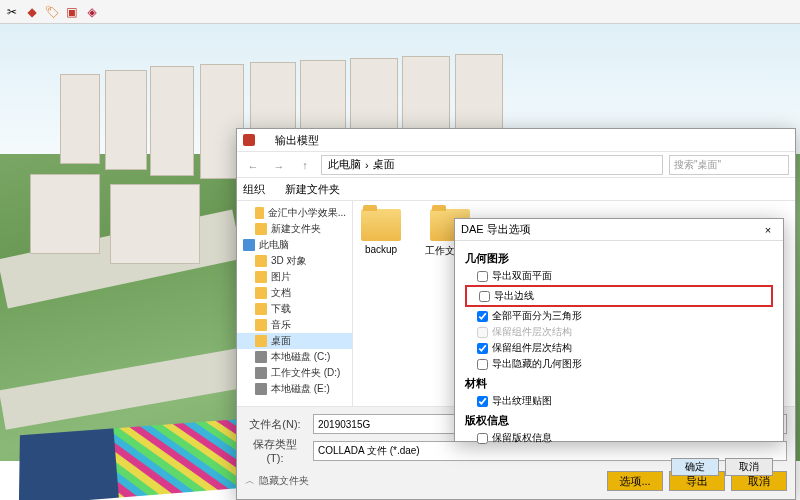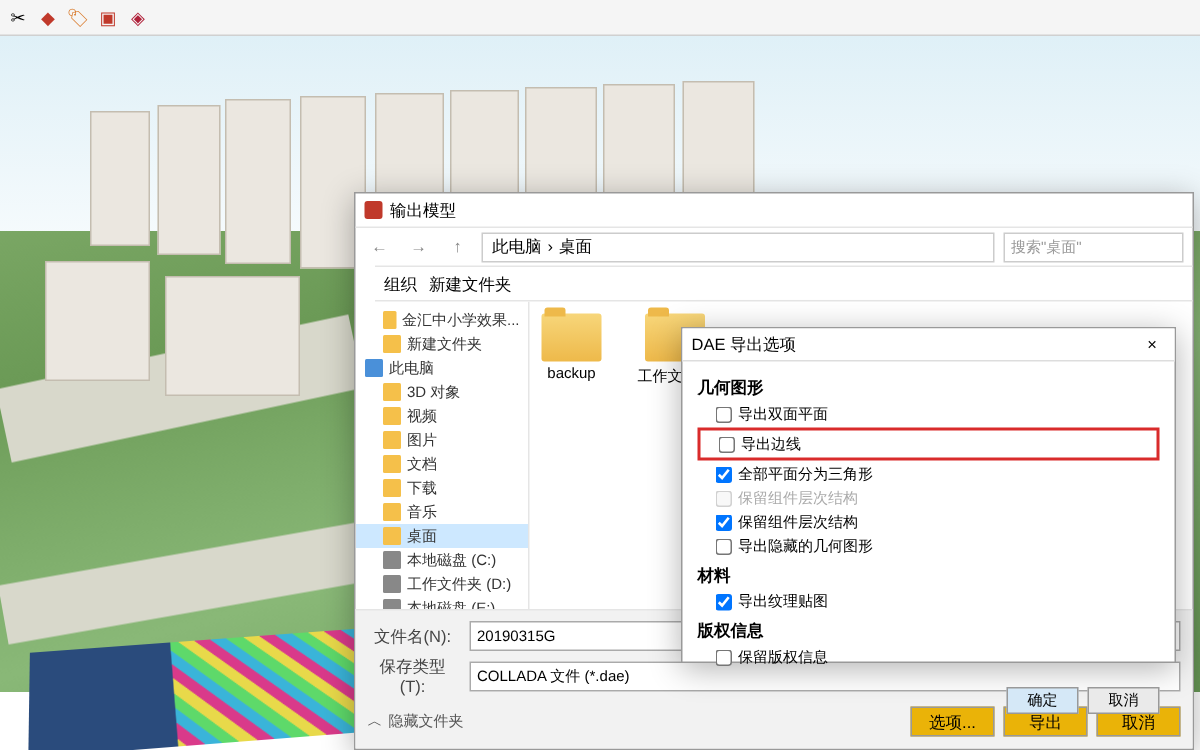--- a/index.html
+++ b/index.html
@@ -9,27 +9,27 @@
 .toolbar .icon { width: 16px; height: 16px; display: inline-flex; align-items: center; justify-content: center; font-size: 12px; cursor: pointer; }
 
 .viewport { position: absolute; top: 24px; left: 0; right: 0; bottom: 0; background: linear-gradient(#dff0f7, #fff 40%); overflow: hidden; }
 .ground { position: absolute; bottom: 0; left: -100px; right: -100px; top: 130px; background: linear-gradient(160deg, #7da967 0%, #6b9a56 30%, #89b877 60%, #5a8c48 100%); transform: perspective(800px) rotateX(55deg); transform-origin: top; }
 .road { position: absolute; background: #d8d8cb; }
 .building { position: absolute; background: #ebe7e0; border: 1px solid #c4bdb0; }
 .colorful { position: absolute; left: 20px; bottom: 0; width: 240px; height: 80px; background: linear-gradient(90deg, #2a4b7c 0%, #2a4b7c 40%, transparent 40%), repeating-linear-gradient(45deg, #e8d94a 0 8px, #d93a8a 8px 16px, #3ab4d9 16px 24px, #5ed96a 24px 32px); transform: perspective(600px) rotateX(30deg) rotateZ(-5deg); }
 
 .dialog { position: absolute; background: #fff; border: 1px solid #999; box-shadow: 0 4px 20px rgba(0,0,0,.3); }
 .save-dialog { left: 236px; top: 128px; width: 560px; height: 372px; display: flex; flex-direction: column; }
-.titlebar { height: 22px; display: flex; align-items: center; padding: 0 6px; gap: 5px; font-size: 11px; }
+.titlebar { height: 22px; display: flex; align-items: center; padding: 0 6px; gap: 20px; font-size: 11px; }
 .titlebar .red-icon { width: 12px; height: 12px; background: #c0392b; border-radius: 2px; }
 .nav-row { height: 26px; display: flex; align-items: center; padding: 2px 6px; gap: 6px; border-top: 1px solid #e5e5e5; }
 .nav-arrow { width: 20px; height: 20px; color: #888; display: flex; align-items: center; justify-content: center; cursor: pointer; }
 .breadcrumb { flex: 1; border: 1px solid #ccc; height: 20px; padding: 0 6px; display: flex; align-items: center; gap: 4px; font-size: 11px; }
 .search-box { width: 120px; height: 20px; border: 1px solid #ccc; padding: 0 4px; font-size: 10px; color: #999; display: flex; align-items: center; }
-.cmd-row { height: 24px; border-top: 1px solid #e5e5e5; border-bottom: 1px solid #e5e5e5; display: flex; align-items: center; padding: 0 6px; gap: 8px; font-size: 11px; margin-left: 13px; }
+.cmd-row { height: 24px; border-top: 1px solid #e5e5e5; border-bottom: 1px solid #e5e5e5; display: flex; align-items: center; padding: 0 6px; gap: 20px; font-size: 11px; }
 .cmd-row span { cursor: pointer; }
 .body-row { flex: 1; display: flex; overflow: hidden; }
 .sidebar { width: 116px; border-right: 1px solid #e5e5e5; overflow-y: auto; padding: 4px 0; }
 .tree-item { display: flex; align-items: center; gap: 4px; padding: 1px 6px; font-size: 10px; color: #333; cursor: pointer; white-space: nowrap; }
 .tree-item.indent1 { padding-left: 18px; }
 .tree-item.sel { background: #cde8ff; }
 .tree-ico { width: 12px; height: 12px; display: inline-block; }
 .ico-folder { background: #f5c04a; border-radius: 1px; }
 .ico-pc { background: #4a90d9; border-radius: 1px; }
 .ico-drive { background: #888; border-radius: 1px; }
@@ -120,24 +120,20 @@
         <div class="tree-item">
           <span class="tree-ico ico-pc"></span>
           <span>此电脑</span>
         </div>
         <div class="tree-item indent1">
           <span class="tree-ico ico-folder"></span>
           <span>3D 对象</span>
         </div>
         <div class="tree-item indent1">
           <span class="tree-ico ico-folder"></span>
-          <span>视频</span>
-        </div>
-        <div class="tree-item indent1">
-          <span class="tree-ico ico-folder"></span>
           <span>图片</span>
         </div>
         <div class="tree-item indent1">
           <span class="tree-ico ico-folder"></span>
           <span>文档</span>
         </div>
         <div class="tree-item indent1">
           <span class="tree-ico ico-folder"></span>
           <span>下载</span>
         </div>

